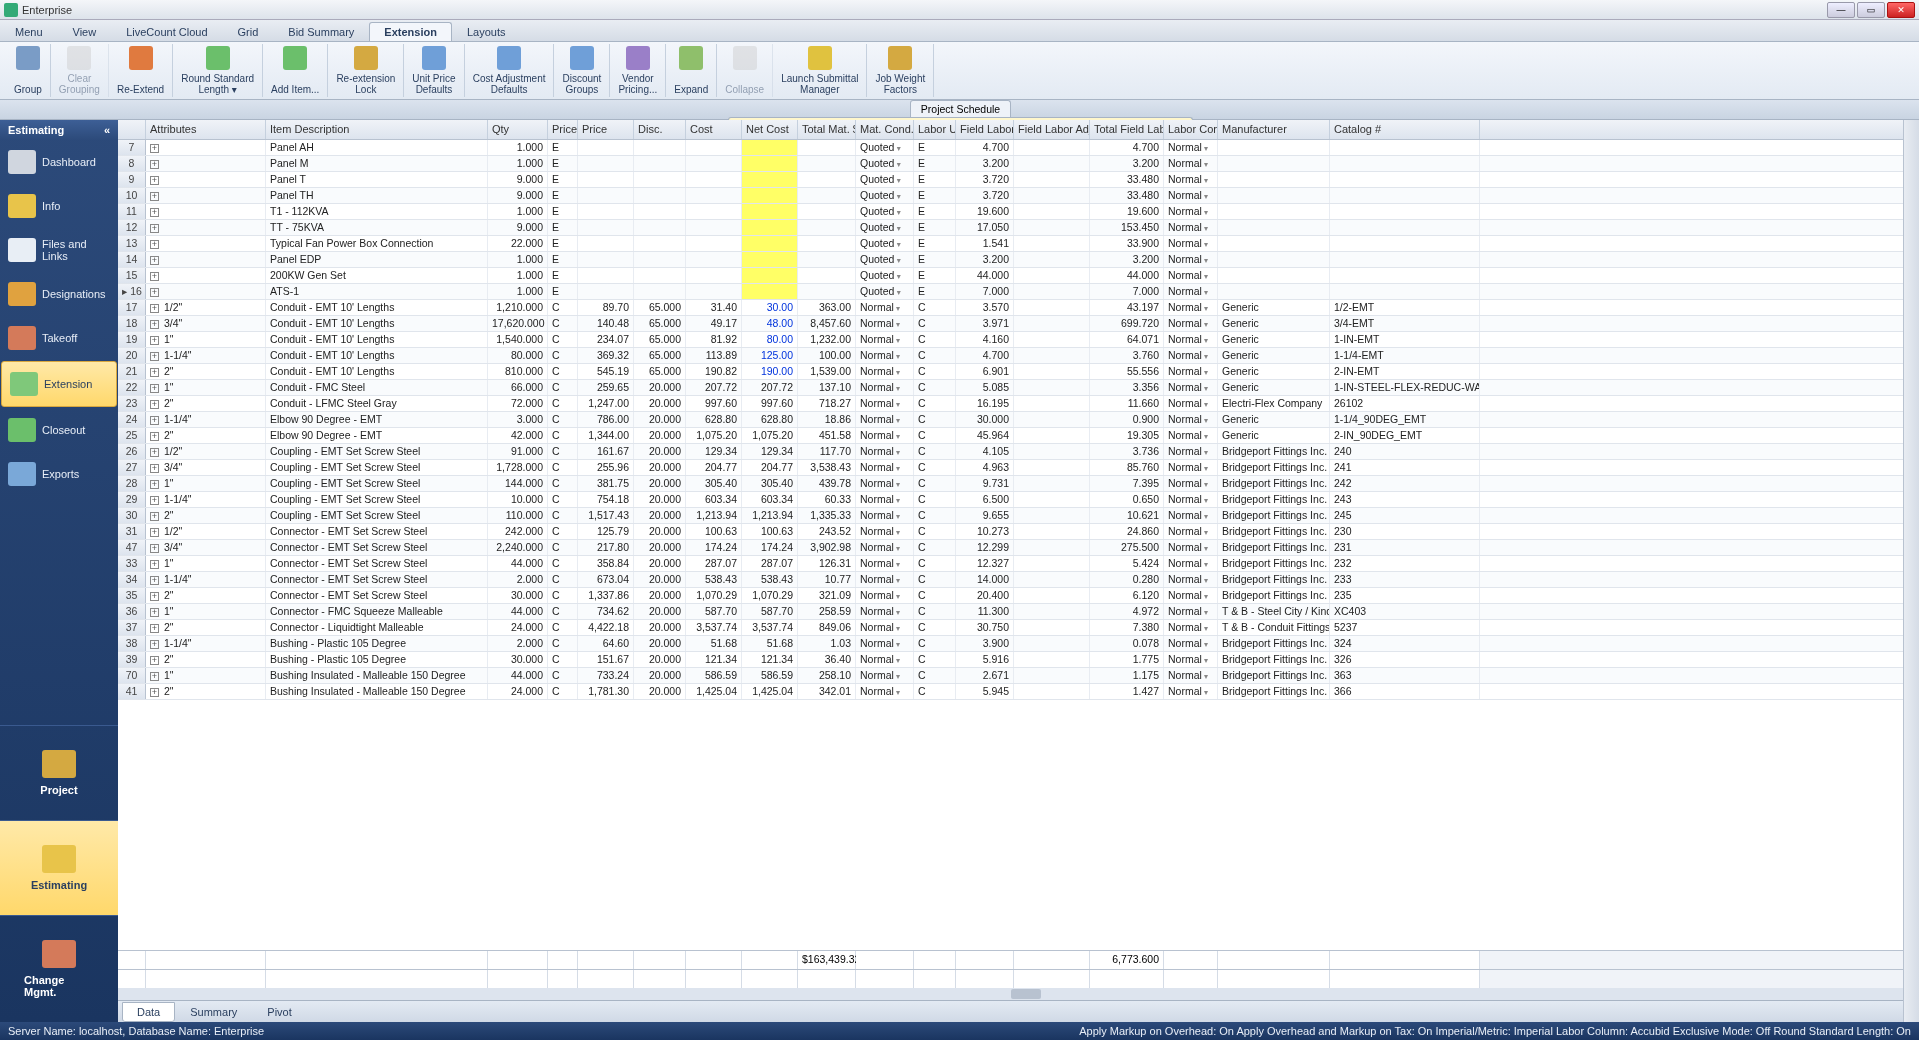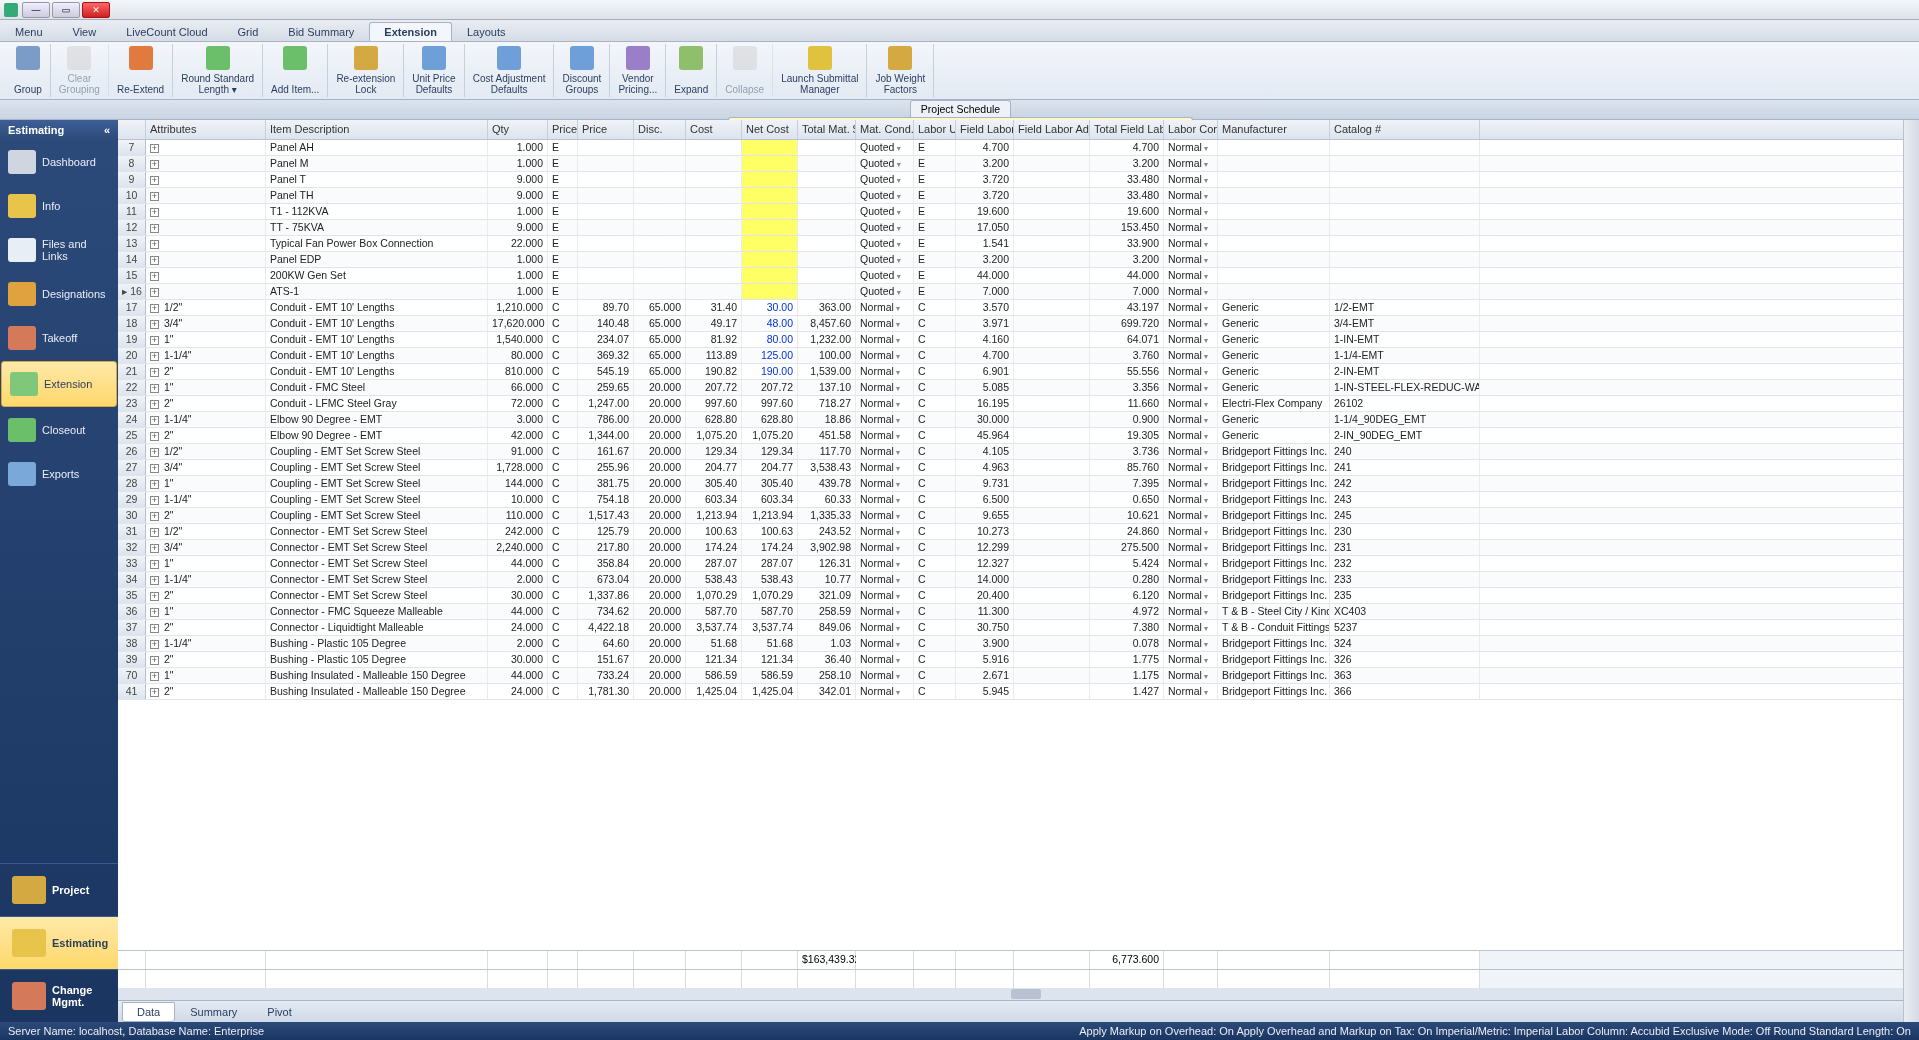--- a/index.html
+++ b/index.html
@@ -34,21 +34,21 @@
 
 .main { display:flex; height:calc(100% - 20px - 22px - 58px - 20px - 18px); }
 
 
 .sidebar { width:118px; background:linear-gradient(#2c4a7a,#1a3560); display:flex; flex-direction:column; color:#fff; }
 .side-hdr { background:linear-gradient(#3d5f96,#2c4a7a); padding:4px 8px; font-weight:bold; display:flex; justify-content:space-between; align-items:center; cursor:pointer; }
 .side-item { display:flex; align-items:center; gap:6px; padding:10px 8px; cursor:pointer; color:#e8eef7; }
 .side-item.active { background:linear-gradient(#ffe9a8,#ffd86b); color:#2a3f5f; border:1px solid #d9a83f; border-radius:3px; margin:1px; }
 .side-icon { width:28px; height:24px; border-radius:3px; flex-shrink:0; }
 .side-bottom { margin-top:auto; }
-.side-big { display:flex; align-items:center; gap:6px; padding:12px; cursor:pointer; border-top:1px solid #3a5a8f; }
+.side-big { display:flex; align-items:center; gap:6px; padding:24px; cursor:pointer; border-top:1px solid #3a5a8f;flex-direction:column; }
 .side-big.active { background:linear-gradient(#ffe9a8,#ffd86b); color:#2a3f5f; }
 .side-big-icon { width:34px; height:28px; border-radius:3px; flex-shrink:0; }
 
 
 .grid-wrap { flex:1; display:flex; flex-direction:column; background:#fff; overflow:hidden; }
 .grid-hdr { display:flex; height:20px; background:linear-gradient(#f0f3f8,#dde4ee); border-bottom:1px solid #b8c2d0; flex-shrink:0; }
 .gh { border-right:1px solid #c5d0de; padding:3px 4px; color:#333; overflow:hidden; white-space:nowrap; cursor:pointer; }
 .grid-body { flex:1; overflow-y:auto; overflow-x:hidden; }
 .gr { display:flex; height:16px; border-bottom:1px solid #e0e5ec; }
 .gr:nth-child(even) { background:#f9fbfd; }
@@ -76,20 +76,21 @@
 .status .sp { margin-left:auto; }
 
 
 .vscroll { width:16px; background:linear-gradient(90deg,#e8ecf2,#d5dce6); border-left:1px solid #b8c2d0; }
 </style>
 </head>
 <body>
 
 <div class="titlebar">
   <div class="app-icon"></div>
+  <div class="title">Enterprise</div>
   <div class="win-btns">
     <div class="win-btn">—</div>
     <div class="win-btn">▭</div>
     <div class="win-btn close">✕</div>
   </div>
 </div>
 
 <div class="menubar" id="menubar">
     <div class="menu-tab">Menu</div>
     <div class="menu-tab">View</div>
@@ -747,21 +748,21 @@
           <div class="gc c-mc dd">Normal</div>
           <div class="gc c-lu">C</div>
           <div class="gc c-fl num">10.273</div>
           <div class="gc c-fla"></div>
           <div class="gc c-tfl num">24.860</div>
           <div class="gc c-lc dd">Normal</div>
           <div class="gc c-mfr">Bridgeport Fittings Inc.</div>
           <div class="gc c-cat">230</div>
         </div>
         <div class="gr">
-          <div class="gc c-rn rownum">32</div>
+          <div class="gc c-rn rownum">47</div>
           <div class="gc c-at"><span class="exp">+</span> 3/4"</div>
           <div class="gc c-desc">Connector - EMT Set Screw Steel</div>
           <div class="gc c-qty num">2,240.000</div>
           <div class="gc c-pu">C</div>
           <div class="gc c-price num">217.80</div>
           <div class="gc c-disc num">20.000</div>
           <div class="gc c-cost num">174.24</div>
           <div class="gc c-net num">174.24</div>
           <div class="gc c-tmat num">3,902.98</div>
           <div class="gc c-mc dd">Normal</div>

